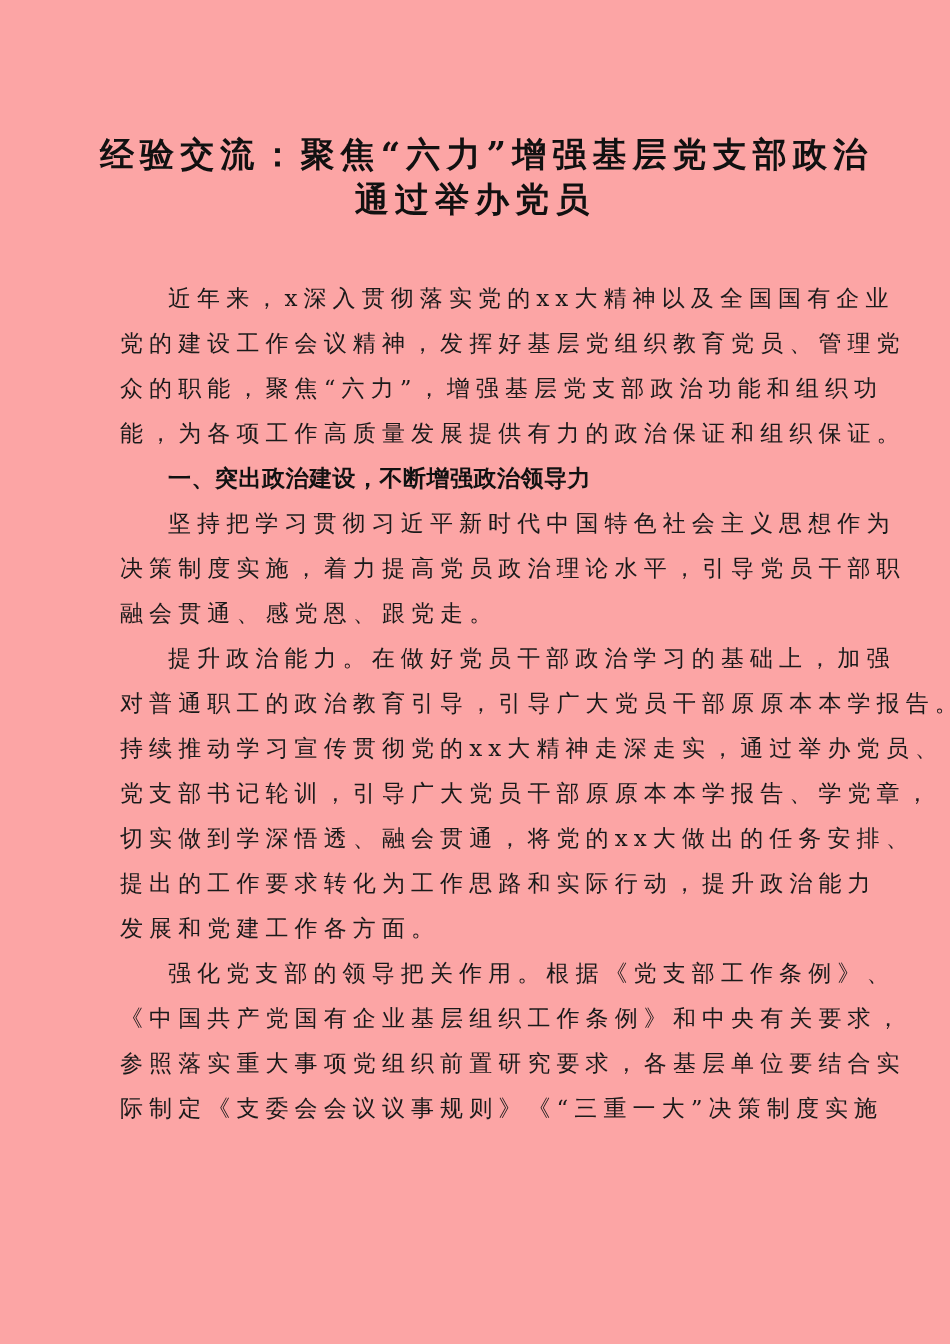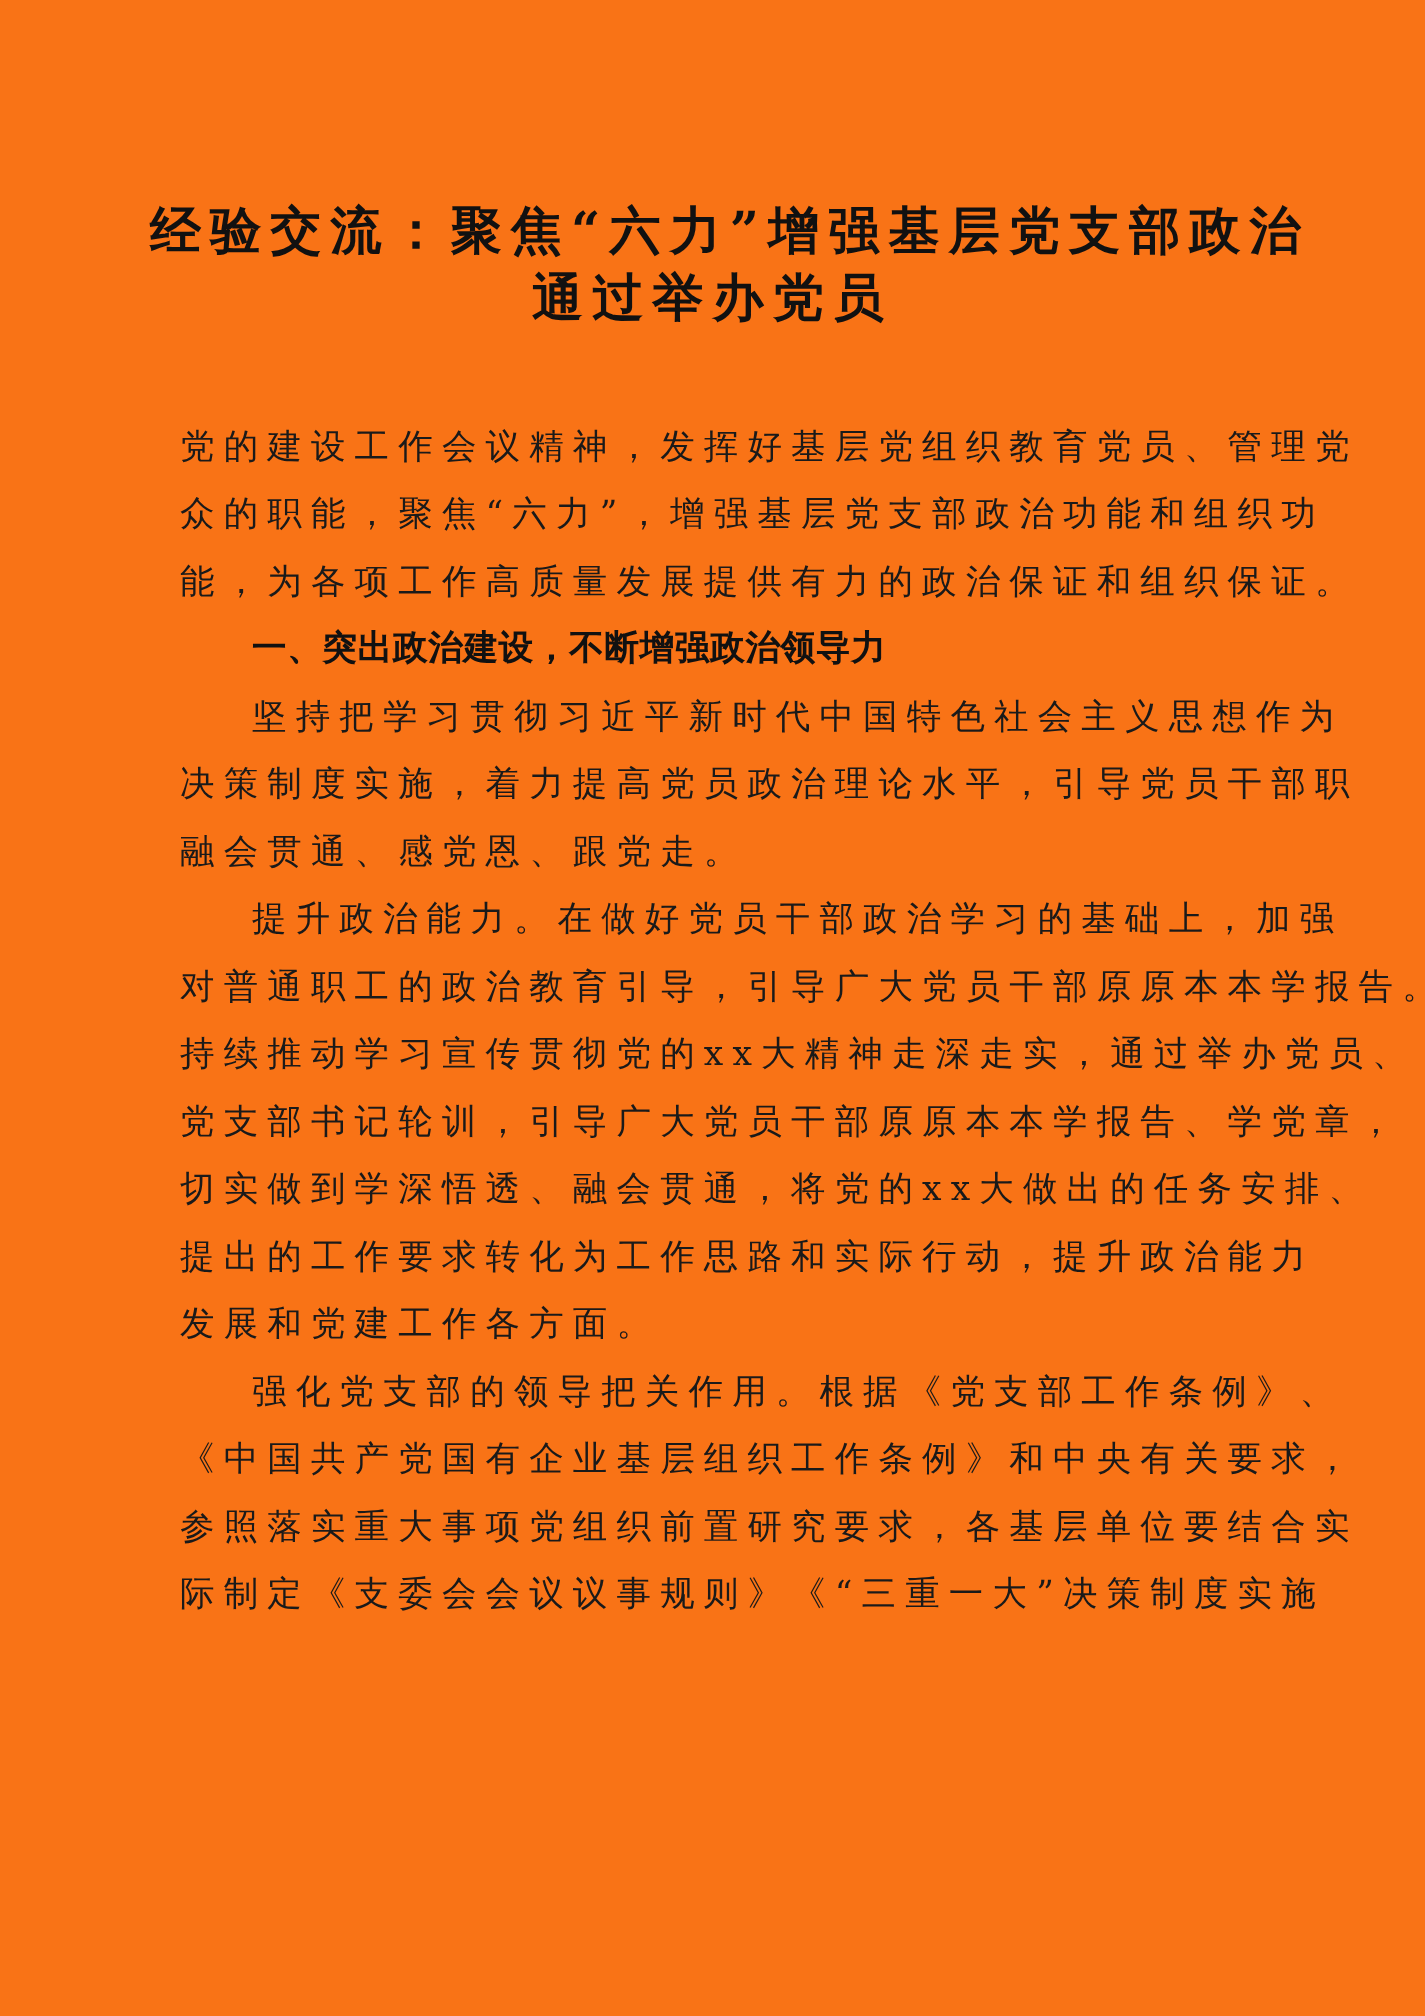--- a/index.html
+++ b/index.html
@@ -1,48 +1,49 @@
 <!DOCTYPE html>
 <html><head>
 <meta charset="utf-8">
 <style>
   html, body { margin: 0; padding: 0; background: #ffffff; }
   body { width: 950px; height: 1344px; position: relative; overflow: hidden; }
-  .page { position: absolute; left: 0; top: 0; width: 950px; height: 1344px; background: #f97316; }
+  .page { position: absolute; left: 0; top: 0; width: 950px; height: 1344px; background: #fca5a5; }
   .title {
     position: absolute; left: 100px; width: 750px; top: 132px;
     text-align: center; font-family: "DejaVu Serif", serif; font-weight: bold;
     font-size: 34px; line-height: 46px; color: #111; letter-spacing: 0px;
   }
   .title .line { display: block; white-space: nowrap; }
   .body {
     position: absolute; left: 120px; top: 276px; width: 720px;
     font-family: "DejaVu Serif", serif; font-size: 23px; color: #1a1a1a;
   }
   .line {
     display: block; white-space: nowrap; height: 45px; line-height: 45px;
     letter-spacing: 6.1px;
   }
   .indent { padding-left: 48px; }
   .heading {
-    font-family: Liberation Mono, monospace; font-weight: bold; letter-spacing: 0.5px;
+    font-family: Liberation Sans, sans-serif; font-weight: bold; letter-spacing: 0.5px;
     color: #111;
   }
 </style>
 </head>
 <body>
 
 <div class="page">
   <div class="title">
     <span class="line">经验交流：聚焦“六力”增强基层党支部政治</span>
     <span class="line">通过举办党员</span>
   </div>
 
   <div class="body">
     <div>
+      <span class="line indent">近年来，x深入贯彻落实党的xx大精神以及全国国有企业</span>
       <span class="line">党的建设工作会议精神，发挥好基层党组织教育党员、管理党</span>
       <span class="line">众的职能，聚焦“六力”，增强基层党支部政治功能和组织功</span>
       <span class="line">能，为各项工作高质量发展提供有力的政治保证和组织保证。</span>
     </div>
     <div>
       <span class="line indent heading">一、突出政治建设，不断增强政治领导力</span>
     </div>
     <div>
       <span class="line indent">坚持把学习贯彻习近平新时代中国特色社会主义思想作为</span>
       <span class="line">决策制度实施，着力提高党员政治理论水平，引导党员干部职</span>

